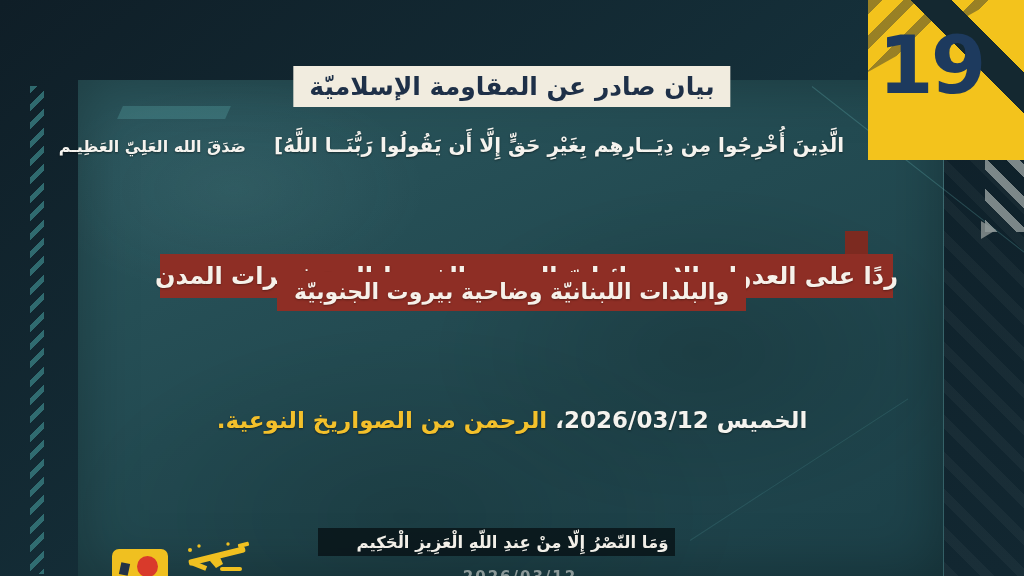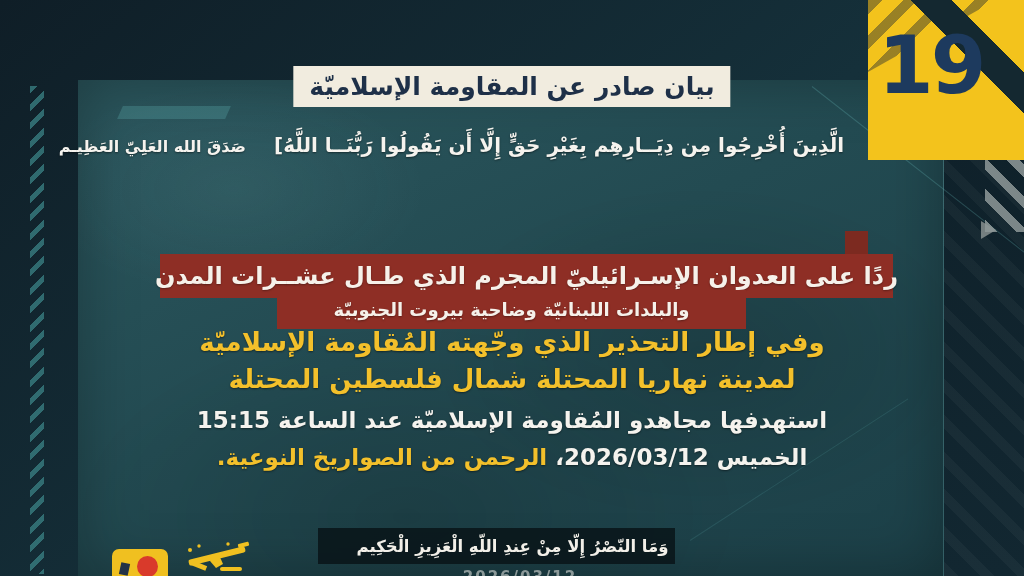--- a/index.html
+++ b/index.html
@@ -85,39 +85,39 @@
   .verse-bismillah{margin-left:18px;}
   .verse-closing{margin-right:28px;}
 
   
   .red-bar{
     position:absolute;background:#8e2e25;color:#f6f1ea;font-weight:bold;direction:rtl;
     display:flex;align-items:center;justify-content:center;white-space:nowrap;
     text-shadow:0 1px 2px rgba(0,0,0,0.35);
   }
   .red-bar1{left:160px;top:234px;width:733px;height:44px;font-size:24px;margin-top:20px;}
-  .red-bar2{left:277px;top:290px;width:469px;height:39px;font-size:18px;}
+  .red-bar2{left:277px;top:272px;width:469px;height:39px;font-size:22px;}
 
   
   .warning{
     position:absolute;left:132px;top:324px;width:760px;text-align:center;direction:rtl;
     color:#f3c02b;font-weight:bold;font-size:26px;line-height:37px;
     text-shadow:0 1px 2px rgba(0,0,0,0.45);
   }
   
   .operation{
     position:absolute;left:132px;top:402px;width:760px;text-align:center;direction:rtl;
     color:#f5f3ee;font-weight:bold;font-size:23px;line-height:37px;
     text-shadow:0 1px 2px rgba(0,0,0,0.45);
   }
   .op-yellow{color:#f3c02b;}
 
   
   .footer-band{
-    position:absolute;left:318px;top:528px;width:357px;height:36px;
+    position:absolute;left:318px;top:528px;width:357px;height:28px;
     background:rgba(8,17,21,0.8);direction:rtl;
     display:flex;align-items:center;justify-content:center;
     color:#f2efe8;font-weight:bold;font-size:16.5px;white-space:nowrap;padding-left:32px;
   }
   .date-partial{
     position:absolute;left:430px;top:568px;width:180px;height:8px;overflow:hidden;
     color:rgba(235,235,230,0.55);font-size:15px;font-weight:bold;text-align:center;letter-spacing:2px;
   }
 
   
@@ -159,27 +159,22 @@
 
   <div class="verse">
     <div>
       <span>الَّذِينَ أُخْرِجُوا مِن دِيَــارِهِم بِغَيْرِ حَقٍّ إِلَّا أَن يَقُولُوا رَبُّنَــا اللَّهُ]</span><span class="verse-small verse-closing">صَدَقَ الله العَلِيّ العَظِيـم</span>
     </div>
   </div>
 
   <div class="red-bar red-bar1">ردًا على العدوان الإسـرائيليّ المجرم الذي طـال عشــرات المدن</div>
   <div class="red-bar red-bar2">والبلدات اللبنانيّة وضاحية بيروت الجنوبيّة</div>
 
-  <div class="warning">
-    <div>وفي إطار التحذير الذي وجّهته المُقاومة الإسلاميّة</div>
-    <div>لمدينة نهاريا المحتلة شمال فلسطين المحتلة</div>
-  </div>
 
   <div class="operation">
-    <div>استهدفها مجاهدو المُقاومة الإسلاميّة عند الساعة 15:15</div>
     <div>
       <span>الخميس 2026/03/12،</span>
       <span class="op-yellow">الرحمن من الصواريخ النوعية.</span>
     </div>
   </div>
 
   <div class="footer-band">وَمَا النّصْرُ إِلّا مِنْ عِندِ اللّهِ الْعَزِيزِ الْحَكِيم</div>
   <div class="date-partial">2026/03/12</div>
 
   <div class="media-logo">

